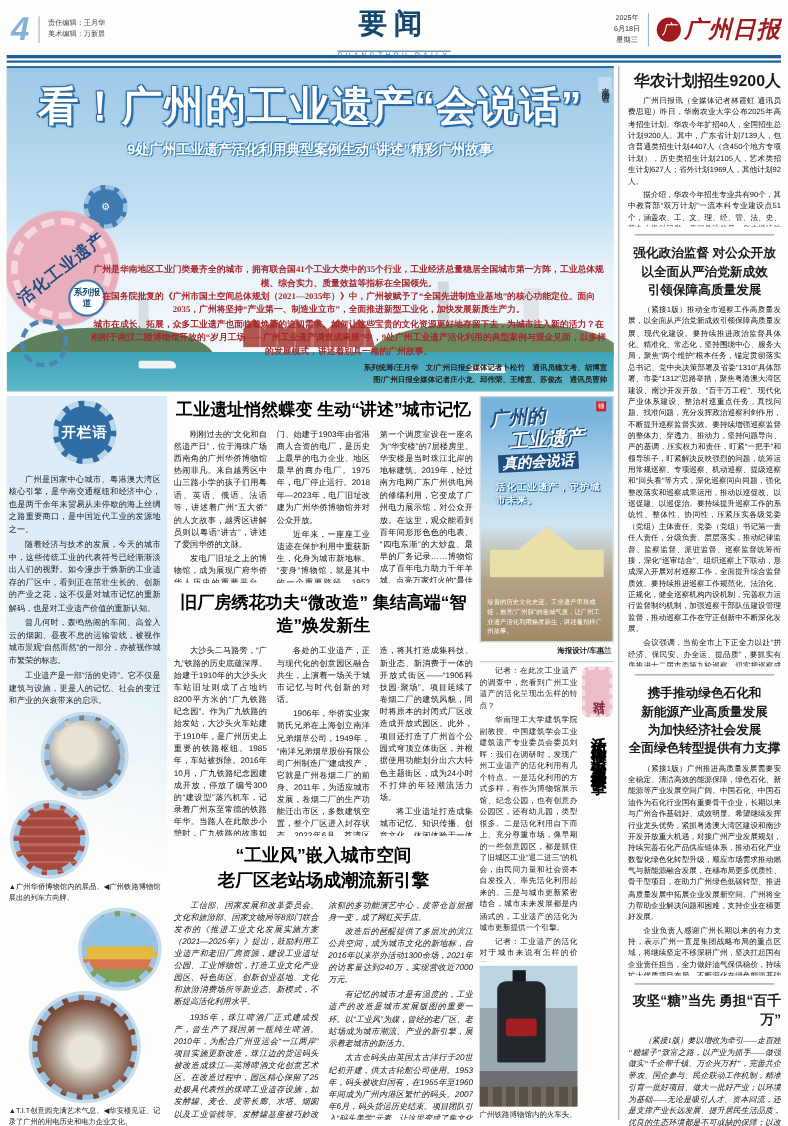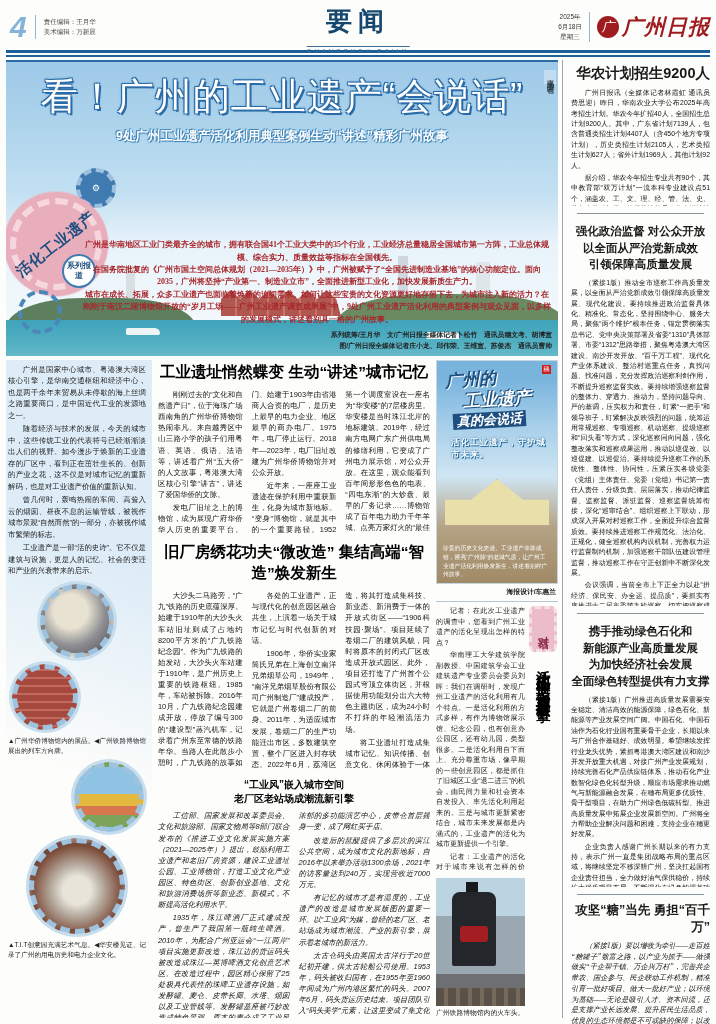--- a/index.html
+++ b/index.html
@@ -27,21 +27,21 @@
 
   
   .mainwrap{ flex:1; display:flex; min-height:0; }
   .left-main{ width:552px; display:flex; flex-direction:column; min-height:0; }
   .col-divider{ width:1px; background:#9aa6ad; margin:0 4px; }
   .right-col{ flex:1; padding-left:4px; display:flex; flex-direction:column; font-size:7.5px; min-width:0; }
 
   
   .hero{ position:relative; height:296px; flex-shrink:0; border-top:2px solid #2a6ca8; overflow:hidden;
     background:linear-gradient(180deg,#9ec9e8 0%,#aed4ec 22%,#c3e0f2 45%,#e8f3fa 62%,#f7fbfd 100%); }
-  .hero-title{ text-align:center; margin-top:10px; font-size:37px; font-weight:normal; color:#fff; letter-spacing:1px;
+  .hero-title{ text-align:center; margin-top:10px; font-size:37px; font-weight:bold; color:#fff; letter-spacing:1px;
     text-shadow:0 0 3px #2a6ca8,2px 2px 0 #2a6ca8,-1px -1px 0 #2a6ca8,1px -1px 0 #2a6ca8,-1px 1px 0 #2a6ca8; }
   .hero-sub{ text-align:center; margin-top:6px; font-size:12.5px; font-weight:bold; color:#fff;
     text-shadow:0 0 2px #3f85b9,1px 1px 0 #3f85b9,-1px -1px 0 #3f85b9; }
   .skyline{ position:absolute; left:0; right:0; top:108px; height:78px; }
   .water{ position:absolute; left:0; right:0; top:150px; height:46px;
     background:linear-gradient(180deg,#3fa3ba,#57b2c4 60%,#7cc4d0); }
   .bank{ position:absolute; top:128px; height:30px; background:#5e7f5d; border-radius:40% 40% 0 0/100% 100% 0 0; }
   .bank.b1{ left:0; width:190px; }
   .bank.b2{ left:330px; width:230px; top:124px; background:#6a8a62; }
   .bldg{ position:absolute; background:#b0574f; }
@@ -79,21 +79,21 @@
   .cir.c1{ width:74px; height:74px; background:radial-gradient(circle at 40% 35%,#e8e2d2 0 30%,#8f8f93 60%,#4d4f55); }
   .cir.c2{ width:66px; height:66px; background:repeating-linear-gradient(0deg,#a5493f 0 6px,#c06a5d 6px 8px); margin-left:4px; }
   .cir.c3{ width:70px; height:70px; background:linear-gradient(180deg,#8fc3e4 0 45%,#e4b93f 45% 65%,#d8764e 65% 80%,#7ba35a 80%); margin-right:2px; }
   .cir.c4{ width:96px; height:96px; background:radial-gradient(circle at 50% 55%,#e8e4da 0 22%,#b7aca0 40%,#7d4c3a 70%,#3c3f46); }
   .mini-cap{ font-size:6.6px; line-height:1.5; color:#222; text-align:justify; margin:2px 0; position:relative; }
 
   .railB{ flex:1; min-width:0; padding:0 6px; display:flex; flex-direction:column; }
   .art-headline{ text-align:center; font-weight:bold; color:#000; }
   .a1-head{ font-size:15.5px; margin:2px 0 6px 0; }
   .a2-head{ font-size:15.5px; margin:8px 0 6px 0; }
-  .a3-head{ font-size:10px; line-height:1.35; margin:8px 0 5px 0; }
+  .a3-head{ font-size:16px; line-height:1.35; margin:8px 0 5px 0; }
   .bodycols{ font-size:7.4px; line-height:1.5; text-align:justify; color:#111; }
   .bodycols p{ text-indent:2em; margin-bottom:2px; }
   .cols3{ column-count:3; column-gap:9px; }
   .cols2{ column-count:2; column-gap:9px;font-style:italic; }
   .a1-cols{ height:158px; overflow:hidden; }
   .a2-cols{ height:196px; overflow:hidden; }
   .a3-cols{ height:226px; overflow:hidden; }
 
   .railC{ width:122px; flex-shrink:0; display:flex; flex-direction:column; }
   .poster{ position:relative; height:224px; background:linear-gradient(180deg,#79b4dd 0 8%,#a9d0ea 30%,#cfe5f3 52%,#b5a284 75%,#a08a66 100%); overflow:hidden; border:1px solid #c5d6e2; }
@@ -196,40 +196,41 @@
         <div class="hero-credits">
           <div>系列统筹/王月华　文/广州日报全媒体记者卜松竹　通讯员穗文考、胡博宣</div>
           <div>图/广州日报全媒体记者庄小龙、邱伟荣、王维宣、苏俊杰　通讯员曹帅</div>
         </div>
       </div>
 
       <div class="railzone">
 
         <div class="railA">
           <div class="railA-bg"></div>
+          <div class="note-badge">开栏语</div>
           <div class="note-text clamp" style="max-height:300px">
               <p class="para">广州是国家中心城市、粤港澳大湾区核心引擎，是华南交通枢纽和经济中心，也是两千余年来贸易从未停歇的海上丝绸之路重要商口，是中国近代工业的发源地之一。</p>
               <p class="para">随着经济与技术的发展，今天的城市中，这些传统工业的代表符号已经渐渐淡出人们的视野。如今漫步于焕新的工业遗存的厂区中，看到正在茁壮生长的、创新的产业之花，这不仅是对城市记忆的重新解码，也是对工业遗产价值的重新认知。</p>
               <p class="para">曾几何时，轰鸣热闹的车间、高耸入云的烟囱、昼夜不息的运输管线，被视作城市景观“自然而然”的一部分，亦被视作城市繁荣的标志。</p>
               <p class="para">工业遗产是一部“活的史诗”。它不仅是建筑与设施，更是人的记忆、社会的变迁和产业的兴衰带来的启示。</p>
             </div>
           <div class="collage">
             <div class="cir c1"></div>
             <div class="cir c2"></div>
             <div class="mini-cap">▲广州华侨博物馆内的展品。◀广州铁路博物馆展出的列车方向牌。</div>
             <div class="cir c3"></div>
             <div class="cir c4"></div>
             <div class="mini-cap">▲T.I.T创意园充满艺术气息。◀华安楼见证、记录了广州的用电历史和电力企业文化。</div>
           </div>
         </div>
 
         <div class="railB">
           <div class="art-headline a1-head">工业遗址悄然蝶变  生动“讲述”城市记忆</div>
           <div class="bodycols cols3 a1-cols">
-              <p class="para">刚刚过去的“文化和自然遗产日”，位于海珠广场西南角的广州华侨博物馆热闹非凡。来自越秀区中山三路小学的孩子们用粤语、英语、俄语、法语等，讲述着广州“五大侨”的人文故事，粤港澳大湾区核心引擎“讲古”，讲述了爱国华侨的文脉。</p>
+              <p class="para">刚刚过去的“文化和自然遗产日”，位于海珠广场西南角的广州华侨博物馆热闹非凡。来自越秀区中山三路小学的孩子们用粤语、英语、俄语、法语等，讲述着广州“五大侨”的人文故事，越秀区讲解员则以粤语“讲古”，讲述了爱国华侨的文脉。</p>
               <p class="para">发电厂旧址之上的博物馆，成为展现广府华侨华人历史的重要平台。1901年创办于广州五仙门、始建于1903年由省港商人合资的电厂，是历史上最早的电力企业、地区最早的商办电厂。1975年，电厂停止运行。2018年—2023年，电厂旧址改建为广州华侨博物馆并对公众开放。</p>
               <p class="para">近年来，一座座工业遗迹在保护利用中重获新生，化身为城市新地标。“变身”博物馆，就是其中的一个重要路径。1952年，广州电网正式形成，第一个调度室设在一座名为“华安楼”的7层楼房里。华安楼是当时珠江北岸的地标建筑。2019年，经过南方电网广东广州供电局的修缮利用，它变成了广州电力展示馆，对公众开放。在这里，观众能看到百年间形形色色的电表、“四电东渐”的大炒盘、最早的厂务记录……博物馆成了百年电力助力千年羊城、点亮万家灯火的“最佳讲述者”。</p>
             </div>
 
           <div class="art-headline a2-head">旧厂房绣花功夫“微改造”  集结高端“智造”焕发新生</div>
           <div class="bodycols cols3 a2-cols">
               <p class="para">大沙头二马路旁，“广九”铁路的历史底蕴深厚。始建于1910年的大沙头火车站旧址则成了占地约8200平方米的“广九铁路纪念园”。作为广九铁路的始发站，大沙头火车站建于1910年，是广州历史上重要的铁路枢纽。1985年，车站被拆除。2016年10月，广九铁路纪念园建成开放，停放了编号300的“建设型”蒸汽机车，记录着广州东至常德的铁路年华。当路人在此散步小憩时，广九铁路的故事如老电影胶片在眼前闪过。</p>
               <p class="para">各处的工业遗产，正与现代化的创意园区融合共生，上演着一场关于城市记忆与时代创新的对话。</p>
               <p class="para">1906年，华侨实业家简氏兄弟在上海创立南洋兄弟烟草公司，1949年，“南洋兄弟烟草股份有限公司广州制造厂”建成投产，它就是广州卷烟二厂的前身。2011年，为适应城市发展，卷烟二厂的生产功能迁出市区，多数建筑空置，整个厂区进入封存状态。2022年6月，荔湾区政府引入胶囊科技进行改造，将其打造成集科技、新业态、新消费于一体的开放式街区——“1906科技园·聚场”。项目延续了卷烟二厂的建筑风貌，同时将原本的封闭式厂区改造成开放式园区。此外，项目还打造了广州首个公园式穹顶立体街区，并根据使用功能划分出六大特色主题街区，成为24小时不打烊的年轻潮流活力场。</p>
               <p class="para">将工业遗址打造成集城市记忆、知识传播、创意文化、休闲体验于一体的文化生活新空间，可助推企业转型、城市更新与区域经济发展。始建于国家“一五”期间建成的机制糖厂，2001年停产，留下建筑面积约5万平方米的工业厂房。2015年，增城区启动工业厂房旧改。2017年，这里结合电竞产业开展工业建筑活化利用，变身为1978电影小镇。如今，这里成了粤港澳大湾区热门的电影拍摄基地之一。</p>

